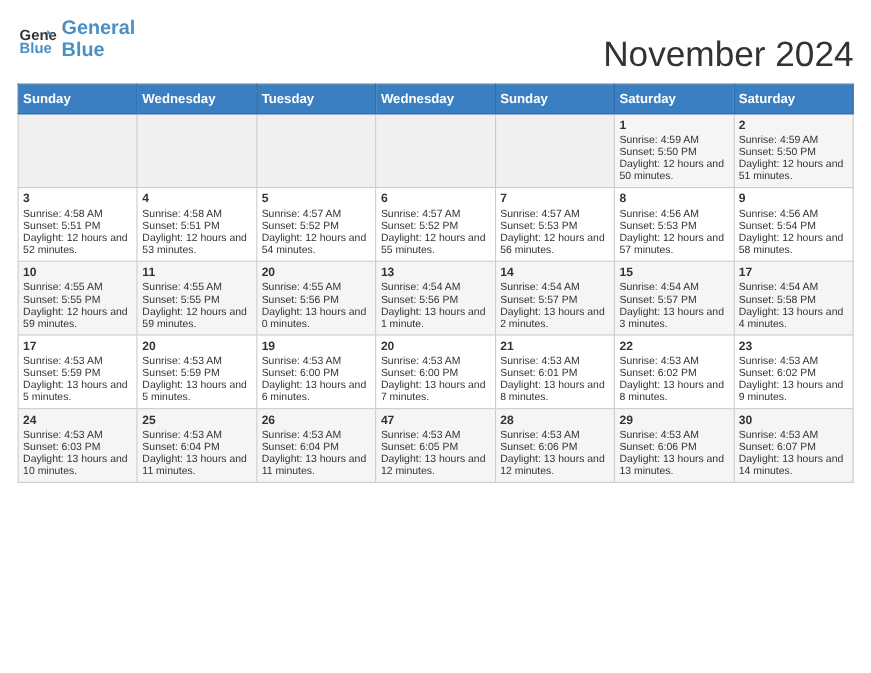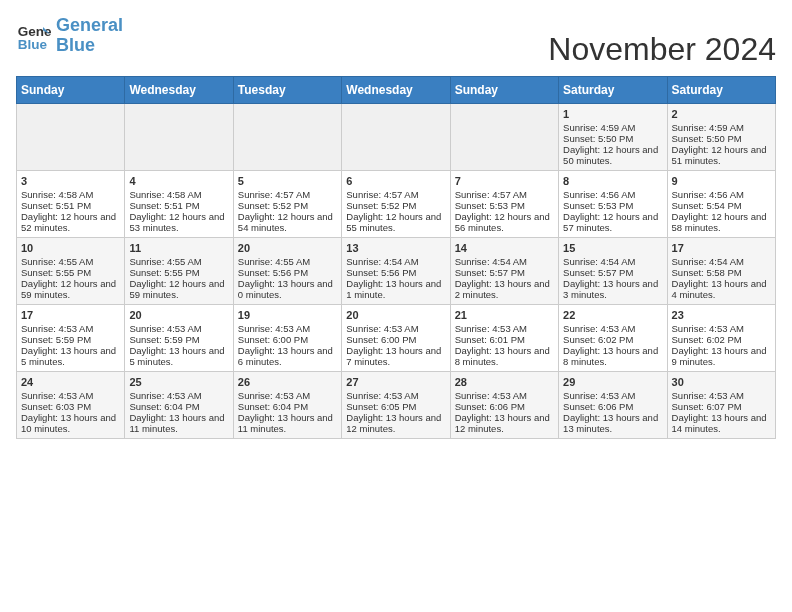--- a/index.html
+++ b/index.html
@@ -150,19 +150,19 @@
         <td><span class="day-number">19</span><span>Sunrise: 4:53 AM<br>Sunset: 6:00 PM<br>Daylight: 13 hours and 6 minutes.</span></td>
         <td><span class="day-number">20</span><span>Sunrise: 4:53 AM<br>Sunset: 6:00 PM<br>Daylight: 13 hours and 7 minutes.</span></td>
         <td><span class="day-number">21</span><span>Sunrise: 4:53 AM<br>Sunset: 6:01 PM<br>Daylight: 13 hours and 8 minutes.</span></td>
         <td><span class="day-number">22</span><span>Sunrise: 4:53 AM<br>Sunset: 6:02 PM<br>Daylight: 13 hours and 8 minutes.</span></td>
         <td><span class="day-number">23</span><span>Sunrise: 4:53 AM<br>Sunset: 6:02 PM<br>Daylight: 13 hours and 9 minutes.</span></td>
       </tr>
       <tr>
         <td><span class="day-number">24</span><span>Sunrise: 4:53 AM<br>Sunset: 6:03 PM<br>Daylight: 13 hours and 10 minutes.</span></td>
         <td><span class="day-number">25</span><span>Sunrise: 4:53 AM<br>Sunset: 6:04 PM<br>Daylight: 13 hours and 11 minutes.</span></td>
         <td><span class="day-number">26</span><span>Sunrise: 4:53 AM<br>Sunset: 6:04 PM<br>Daylight: 13 hours and 11 minutes.</span></td>
-        <td><span class="day-number">27</span><span>Sunrise: 4:53 AM<br>Sunset: 6:05 PM<br>Daylight: 13 hours and 12 minutes.</span></td>
+        <td><span class="day-number">47</span><span>Sunrise: 4:53 AM<br>Sunset: 6:05 PM<br>Daylight: 13 hours and 12 minutes.</span></td>
         <td><span class="day-number">28</span><span>Sunrise: 4:53 AM<br>Sunset: 6:06 PM<br>Daylight: 13 hours and 12 minutes.</span></td>
         <td><span class="day-number">29</span><span>Sunrise: 4:53 AM<br>Sunset: 6:06 PM<br>Daylight: 13 hours and 13 minutes.</span></td>
         <td><span class="day-number">30</span><span>Sunrise: 4:53 AM<br>Sunset: 6:07 PM<br>Daylight: 13 hours and 14 minutes.</span></td>
       </tr>
     </tbody>
 </table>
 
 </body></html>

